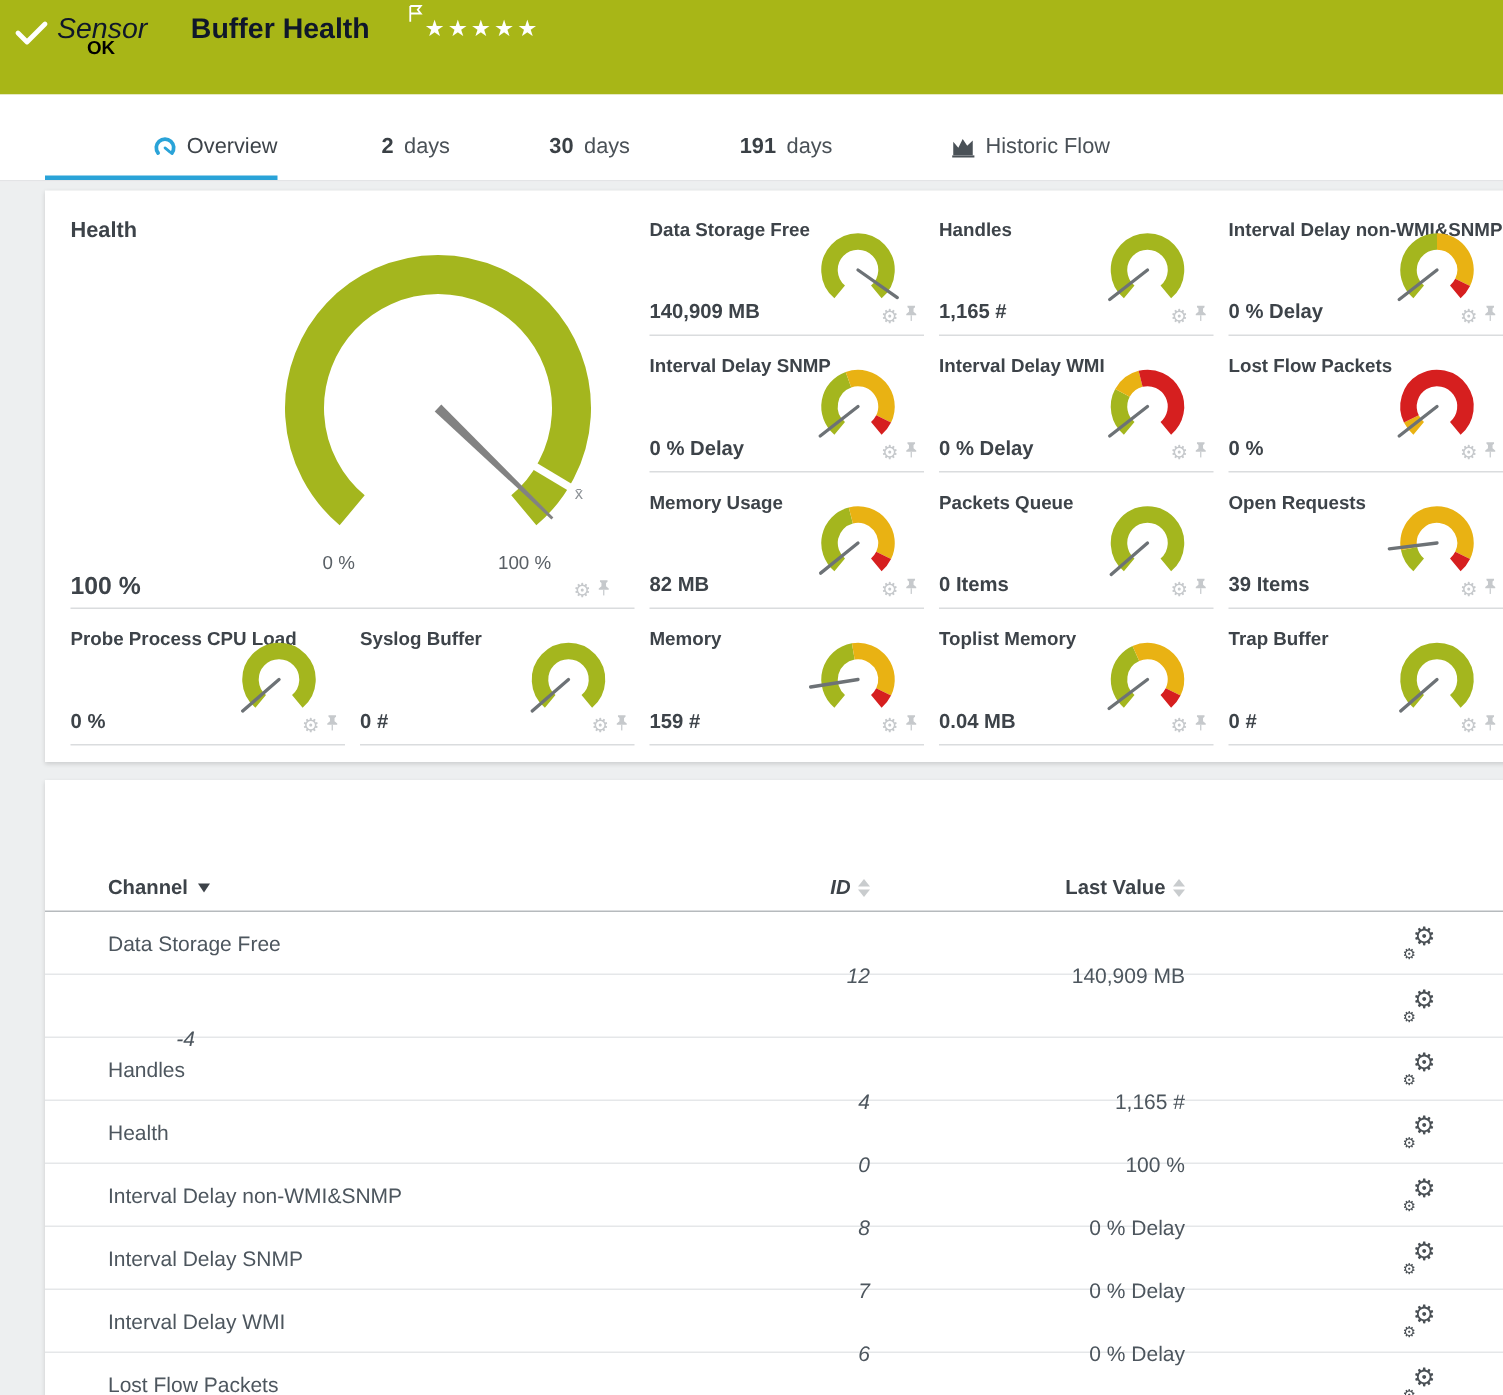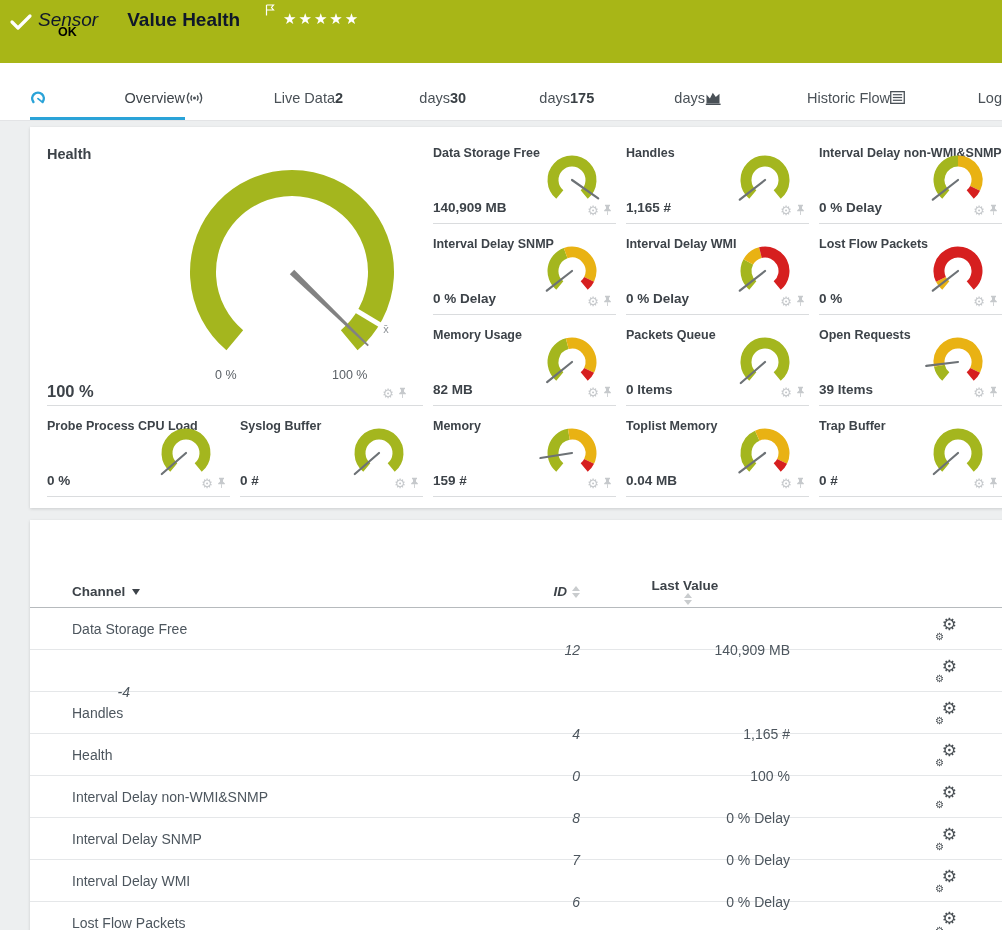--- a/index.html
+++ b/index.html
@@ -13,21 +13,21 @@
   .band .check{position:absolute;left:10px;top:13px;width:22px;height:18px;}
   .band-line1{position:absolute;left:38px;top:9px;display:flex;align-items:center;color:#0f172a;gap:20px;}
   .kind{font-style:italic;font-size:19px;margin-right:9px;}
   .sensor-title{font-size:19px;font-weight:bold;}
   .flag{margin-left:5px;position:relative;top:-9px;}
   .stars{position:absolute;left:283px;top:10px;color:#fff;font-size:15px;letter-spacing:2px;}
   .status-ok{position:absolute;left:58px;top:25px;color:#000000;font-size:12.5px;font-weight:bold;}
   
   .tabbar{position:absolute;top:63px;left:0;width:1002px;height:58px;background:#fff;
     border-bottom:1px solid #e3e4e6;display:flex;align-items:flex-end;box-sizing:border-box;padding-left:30px;}
-  .tab{height:42px;display:flex;align-items:center;justify-content:space-between;gap:7px;
+  .tab{height:42px;display:flex;align-items:center;justify-content:flex-end;gap:7px;
     font-size:14.5px;color:#4a5157;border-bottom:3px solid transparent;box-sizing:border-box;cursor:pointer;white-space:nowrap;}
   .tab b{color:#3a4045;font-weight:bold;}
   .tab.active{color:#3d4349;}
   .tab-icon{display:inline-flex;align-items:center;}
   
   .panel{position:absolute;left:30px;width:992px;background:#fff;box-shadow:0 1px 3px rgba(0,0,0,.14);}
   .panel.gauges{top:127px;height:381px;box-sizing:border-box;padding:13px 0 0 17px;}
   .grid{display:grid;grid-template-columns:repeat(5,193px);grid-auto-rows:91px;}
   .gcell{position:relative;box-sizing:border-box;padding-top:6px;}
   .gcell::after{content:"";position:absolute;left:0;right:10px;bottom:7px;border-bottom:1px solid #dadcde;}
@@ -45,21 +45,21 @@
   .g-icons{position:absolute;right:14px;bottom:11px;display:flex;align-items:center;gap:4px;color:#c6c9cc;}
   .gcell.health .g-icons{right:26px;bottom:10px;}
   .g-icons .gear{font-size:13px;line-height:12px;cursor:pointer;}
   .g-icons .pin{cursor:pointer;}
   
   .panel.table{top:520px;height:424px;box-sizing:border-box;padding-top:56px;}
   .t-head{height:31px;display:flex;align-items:center;padding-left:42px;border-bottom:1px solid #b6babd;position:relative;}
   .t-head .hd{font-size:13.5px;font-weight:bold;color:#3d4349;cursor:pointer;display:inline-flex;align-items:center;}
   .c-ch{width:450px;}
   .c-id{width:58px;justify-content:flex-end;text-align:right;font-style:italic;}
-  .c-lv{width:210px;justify-content:flex-end;text-align:right;flex-direction:column;}
+  .c-lv{width:210px;justify-content:flex-end;text-align:right;}
   .caret{width:0;height:0;border-left:4.5px solid transparent;border-right:4.5px solid transparent;
     border-top:6px solid #3d4349;margin-left:7px;display:inline-block;}
   .sort-arrows{display:inline-flex;flex-direction:column;gap:2px;margin-left:5px;}
   .sort-arrows i{display:block;width:0;height:0;border-left:4px solid transparent;border-right:4px solid transparent;}
   .sort-arrows .up{border-bottom:5px solid #c9ccce;}
   .sort-arrows .down{border-top:5px solid #c9ccce;}
   .trow{display:flex;align-items:center;height:41px;border-bottom:1px solid #e5e7e9;padding-left:42px;position:relative;font-size:14px;color:#4d565e;}
   .trow .c-ch{cursor:pointer;}
   .trow .c-id,.trow .c-lv{display:inline-block;margin-top:42px;}
   .c-gear{position:absolute;left:905px;top:8px;width:22px;height:25px;cursor:pointer;}
@@ -70,21 +70,21 @@
 <body>
 
 <header class="band" style="background: rgb(168, 182, 23);">
   <span class="check">
     <svg viewBox="0 0 22 18" width="22" height="18">
         <polyline points="2,9 8,15 20,3" fill="none" stroke="#ffffff" stroke-width="3.2" stroke-linecap="round" stroke-linejoin="round"></polyline>
       </svg>
   </span>
   <div class="band-line1">
     <span class="kind">Sensor</span>
-    <span class="sensor-title">Value Health</span>
+    <span class="sensor-title">Buffer Health</span>
     <span class="flag">
       <svg viewBox="0 0 10 12" width="10" height="12">
           <path d="M1.5 1 h7 l-2 2.5 2 2.5 h-7" fill="none" stroke="#ffffff" stroke-width="1.2"></path>
           <line x1="1.5" y1="1" x2="1.5" y2="11.5" stroke="#ffffff" stroke-width="1.2"></line>
         </svg>
     </span>
   </div>
   <span class="stars">★★★★★</span>
   <span class="status-ok">OK</span>
 </header>
@@ -92,65 +92,40 @@
 <nav class="tabbar">
     <div class="tab active" style="width: 155px; border-bottom-color: rgb(42, 163, 216);">
       <span class="tab-icon">
         <svg viewBox="0 0 16 16" width="16" height="16">
           <path d="M3.4 12 A5.8 5.8 0 1 1 12.6 12" fill="none" stroke="#2aa3d8" stroke-width="2.5" stroke-linecap="round"></path>
           <line x1="8" y1="8.6" x2="11.4" y2="11.4" stroke="#2aa3d8" stroke-width="1.8" stroke-linecap="round"></line>
         </svg>
       </span>
       <span>Overview</span>
     </div>
-    <div class="tab" style="width: 150px;">
-      <span class="tab-icon">
-        <svg viewBox="0 0 20 14" width="19" height="14">
-          <g stroke="#4a5157" fill="none" stroke-width="1.4">
-            <path d="M4.5 1.5 A8.5 8.5 0 0 0 4.5 12.5"></path>
-            <path d="M15.5 1.5 A8.5 8.5 0 0 1 15.5 12.5"></path>
-            <path d="M7.2 4.3 A4.6 4.6 0 0 0 7.2 9.7"></path>
-            <path d="M12.8 4.3 A4.6 4.6 0 0 1 12.8 9.7"></path>
-          </g>
-          <circle cx="10" cy="7" r="1.6" fill="#4a5157"></circle>
-        </svg>
-      </span>
-      <span>Live Data</span>
-    </div>
     <div class="tab" style="width: 115px;">
       <b>2</b>
       <span>days</span>
     </div>
     <div class="tab" style="width: 120px;">
       <b>30</b>
       <span>days</span>
     </div>
     <div class="tab" style="width: 135px;">
-      <b>175</b>
+      <b>191</b>
       <span>days</span>
     </div>
     <div class="tab" style="width: 185px;">
       <span class="tab-icon">
         <svg viewBox="0 0 16 14" width="16" height="14">
           <path d="M1.5 12.5 V3.5 l3.4 4 2.9-5.8 3 4.4 3.7-3.4 v9.8 z" fill="#4a5157"></path>
           <path d="M0.8 13.3 h14.8" stroke="#4a5157" stroke-width="1.4"></path>
         </svg>
       </span>
       <span>Historic Flow</span>
-    </div>
-    <div class="tab" style="width: 112px;">
-      <span class="tab-icon">
-        <svg viewBox="0 0 16 14" width="15" height="13">
-          <rect x="0.7" y="0.7" width="14.6" height="12.6" fill="none" stroke="#4a5157" stroke-width="1.4"></rect>
-          <line x1="3" y1="4" x2="13" y2="4" stroke="#4a5157" stroke-width="1.3"></line>
-          <line x1="3" y1="7" x2="13" y2="7" stroke="#4a5157" stroke-width="1.3"></line>
-          <line x1="3" y1="10" x2="13" y2="10" stroke="#4a5157" stroke-width="1.3"></line>
-        </svg>
-      </span>
-      <span>Log</span>
     </div>
   </nav>
 
 <section class="panel gauges">
   <div class="grid">
     <div class="gcell health">
       <div class="g-title big">Health</div>
       <svg class="big-gauge" viewBox="0 0 225 210">
           <path d="M59.79 182.18 A89 89 0 1 1 174.21 182.18" fill="none" stroke="#a4b61e" stroke-width="26"></path>
           <line x1="174.34449241697132" y1="148.45604721148263" x2="212.23128710800466" y2="171.22073012250704" stroke="#ffffff" stroke-width="5"></line>

